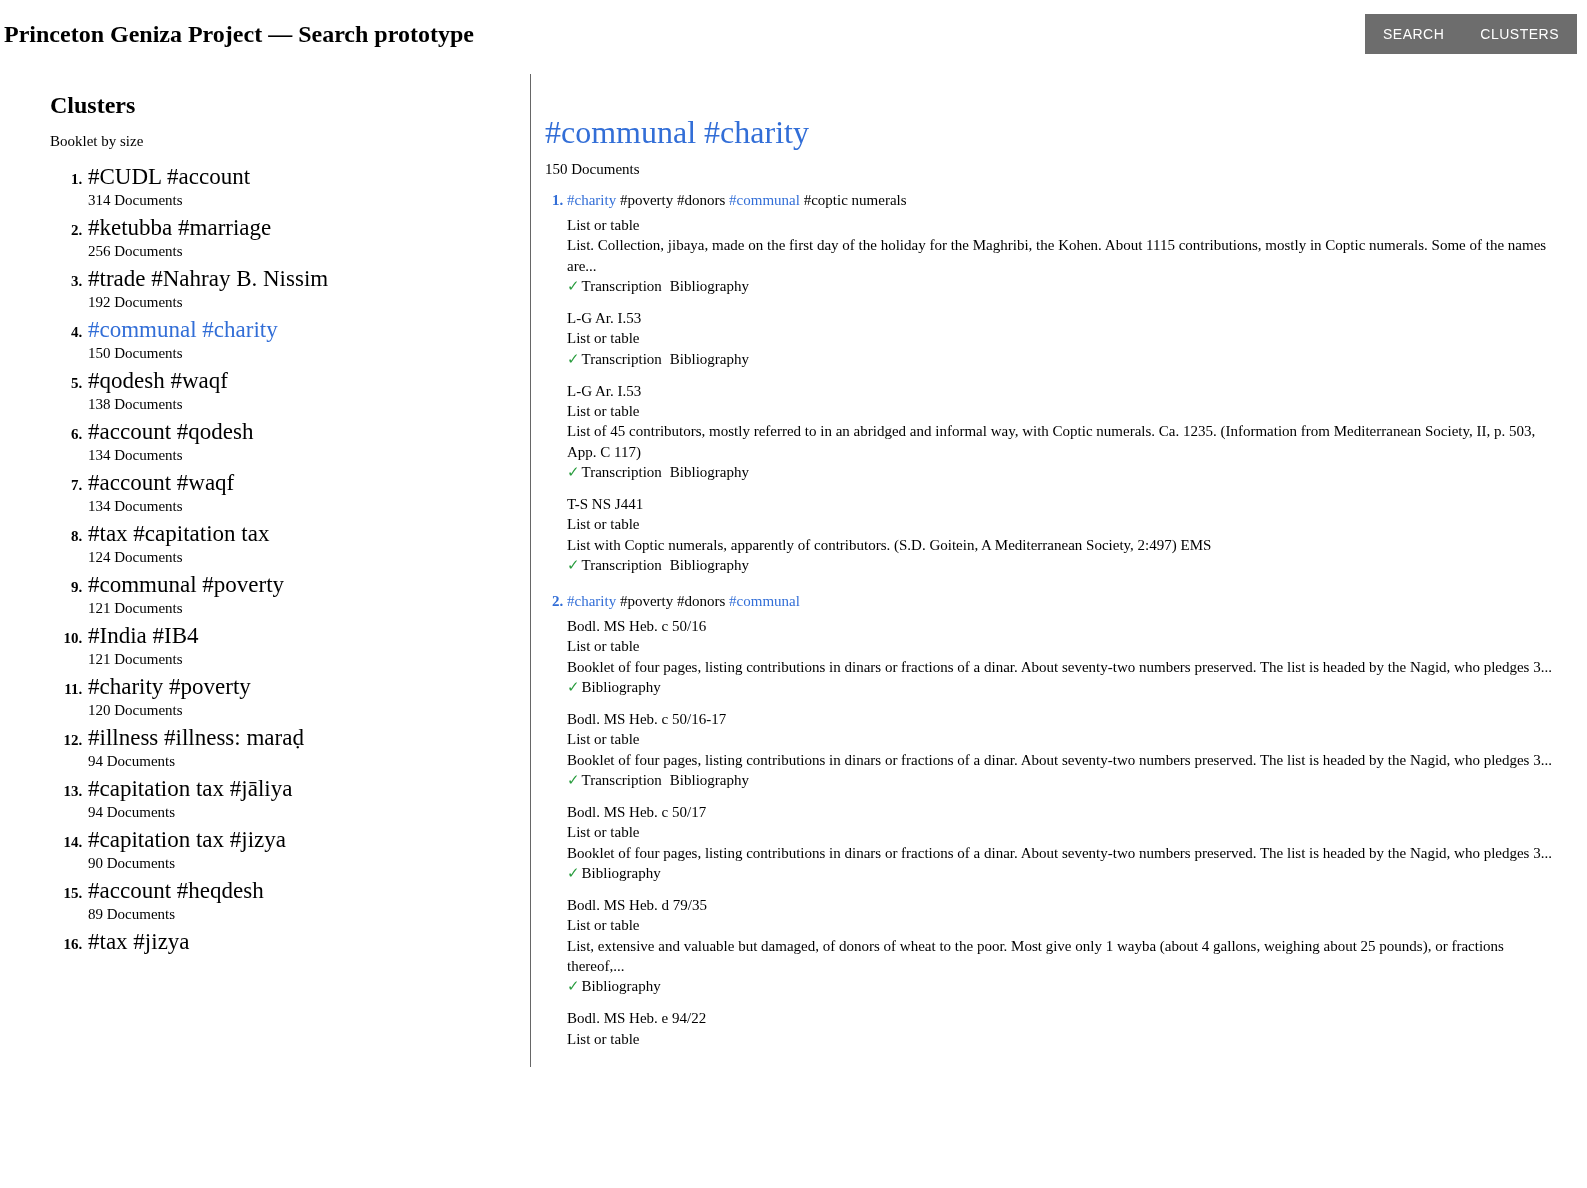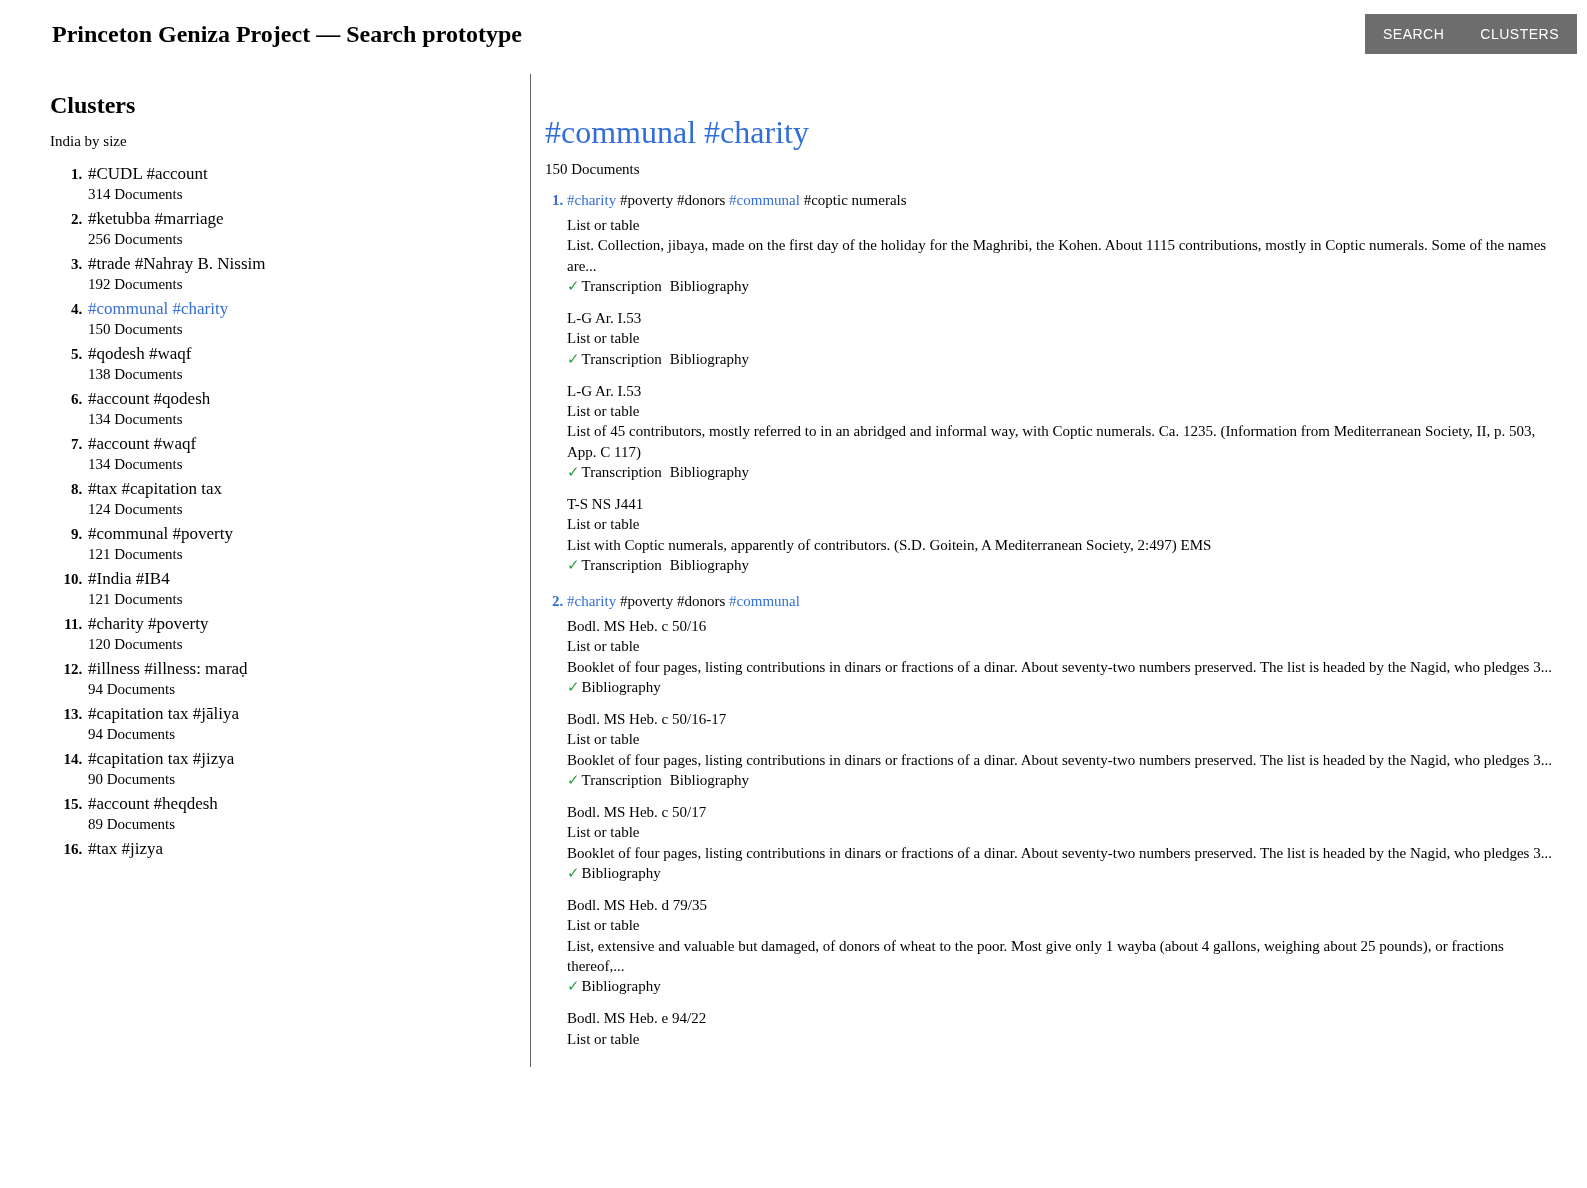--- a/index.html
+++ b/index.html
@@ -6,22 +6,21 @@
   body {
     margin: 0;
     font-family: Georgia, 'Times New Roman', serif;
     background: #fff;
     color: #000;
   }
   .header {
     display: flex;
     justify-content: space-between;
     align-items: center;
-    padding: 14px 10px 14px 19px;
-    margin-left: 33px;
+    padding: 14px 10px 14px 4px;
   }
   .header-title {
     font-size: 24px;
     font-weight: bold;
   }
   .header-buttons {
     display: flex;
   }
   .btn {
     background: #6d6d6d;
@@ -61,21 +60,21 @@
     padding-left: 36px;
     margin: 0;
   }
   .cluster-list > li {
     font-weight: bold;
     font-size: 15px;
     margin-bottom: 6px;
     padding-left: 2px;
   }
   .cluster-name {
-    font-size: 17px;
+    font-size: 23px;
     font-weight: normal;
     color: #000;
     cursor: pointer;
   }
   .cluster-name.active {
     color: #326ed7;
   }
   .cluster-count {
     font-size: 15px;
     font-weight: normal;
@@ -135,21 +134,21 @@
   <div class="header-title">Princeton Geniza Project — Search prototype</div>
   <div class="header-buttons">
     <button class="btn">SEARCH</button>
     <button class="btn">CLUSTERS</button>
   </div>
 </div>
 
 <div class="main">
   <div class="left">
     <div class="clusters-title">Clusters</div>
-    <div class="sorted-by">India by size</div>
+    <div class="sorted-by">Booklet by size</div>
     <ol class="cluster-list" id="cluster-list">
         <li>
           <div class="cluster-name">#CUDL #account</div>
           <div class="cluster-count">314 Documents</div>
         </li>
         <li>
           <div class="cluster-name">#ketubba #marriage</div>
           <div class="cluster-count">256 Documents</div>
         </li>
         <li>

